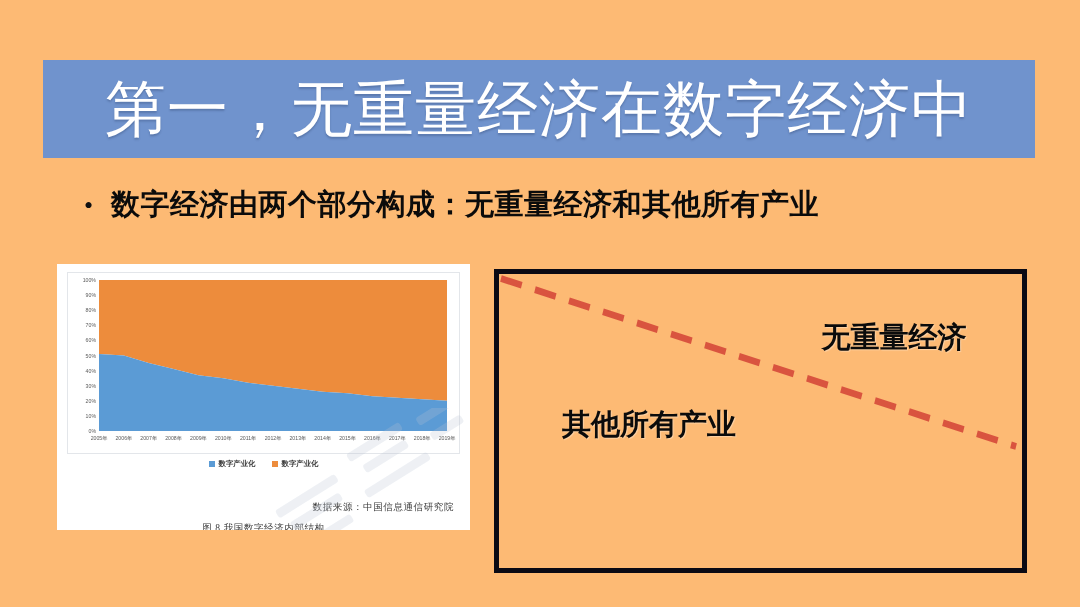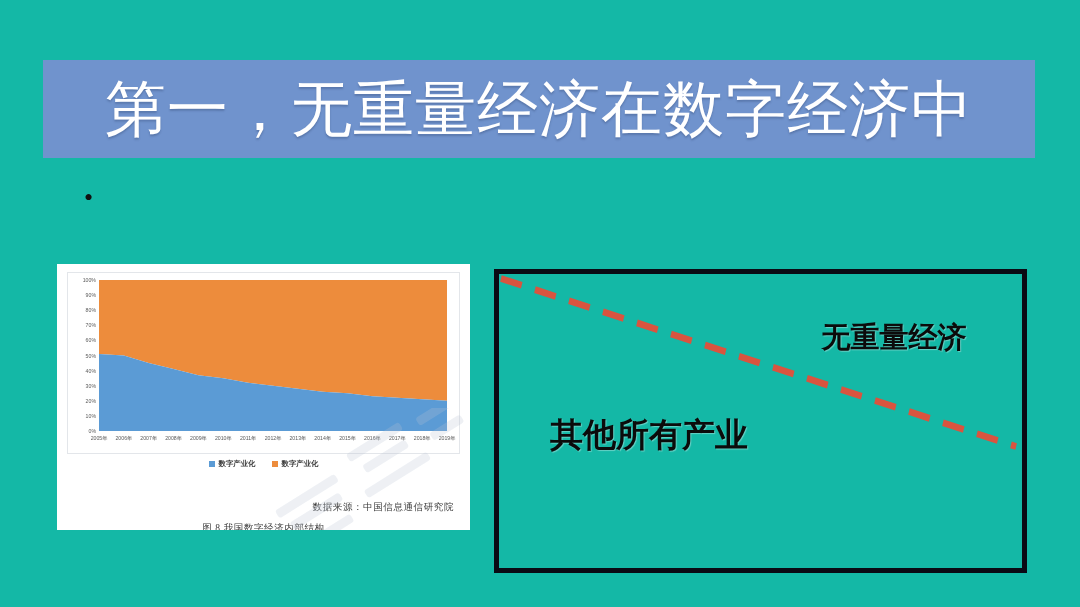--- a/index.html
+++ b/index.html
@@ -184,41 +184,42 @@
     text-align: center;
     font-size: 29px;
     font-weight: bold;
     color: #0b0b0b;
     white-space: nowrap;
     text-shadow: 1px 1px 1px rgba(255,255,255,0.35);
   }
   #label-other {
     position: absolute;
     left: 20px;
-    top: 141px;
+    top: 132px;
     width: 260px;
     text-align: center;
-    font-size: 33px;
+    font-size: 29px;
     font-weight: bold;
     color: #0b0b0b;
     line-height: 1.25;
     text-shadow: 1px 1px 1px rgba(255,255,255,0.35);
   }
 </style>
 </head>
 <body>
 
-<div id="slide" style="background: #14b8a6;">
+<div id="slide" style="background: #fdba74;">
 
   <div id="title-band" style="background: rgb(112, 147, 205);">
     <div id="title-text">第一，无重量经济在数字经济中</div>
   </div>
 
   <div id="bullet-row">
     <span id="bullet-dot">•</span>
+    <span id="bullet-text">数字经济由两个部分构成：无重量经济和其他所有产业</span>
   </div>
 
   <div id="chart-card">
 
     <div id="chart-frame">
       <div id="plot-wrap">
         <svg id="plot-svg" viewBox="0 0 100 100" preserveAspectRatio="none">
           <polygon id="area-top" fill="#ed8c3c" points="0,49 7.142857142857142,50 14.285714285714285,55 21.428571428571427,59 28.57142857142857,63 35.714285714285715,65 42.857142857142854,68 50,70 57.14285714285714,72 64.28571428571429,74 71.42857142857143,75 78.57142857142857,77 85.71428571428571,78 92.85714285714286,79 100,80 100,0 92.85714285714286,0 85.71428571428571,0 78.57142857142857,0 71.42857142857143,0 64.28571428571429,0 57.14285714285714,0 50,0 42.857142857142854,0 35.714285714285715,0 28.57142857142857,0 21.428571428571427,0 14.285714285714285,0 7.142857142857142,0 0,0"></polygon>
           <polygon id="area-bottom" fill="#5b9bd5" points="0,49 7.142857142857142,50 14.285714285714285,55 21.428571428571427,59 28.57142857142857,63 35.714285714285715,65 42.857142857142854,68 50,70 57.14285714285714,72 64.28571428571429,74 71.42857142857143,75 78.57142857142857,77 85.71428571428571,78 92.85714285714286,79 100,80 100,100 0,100"></polygon>
         </svg>

